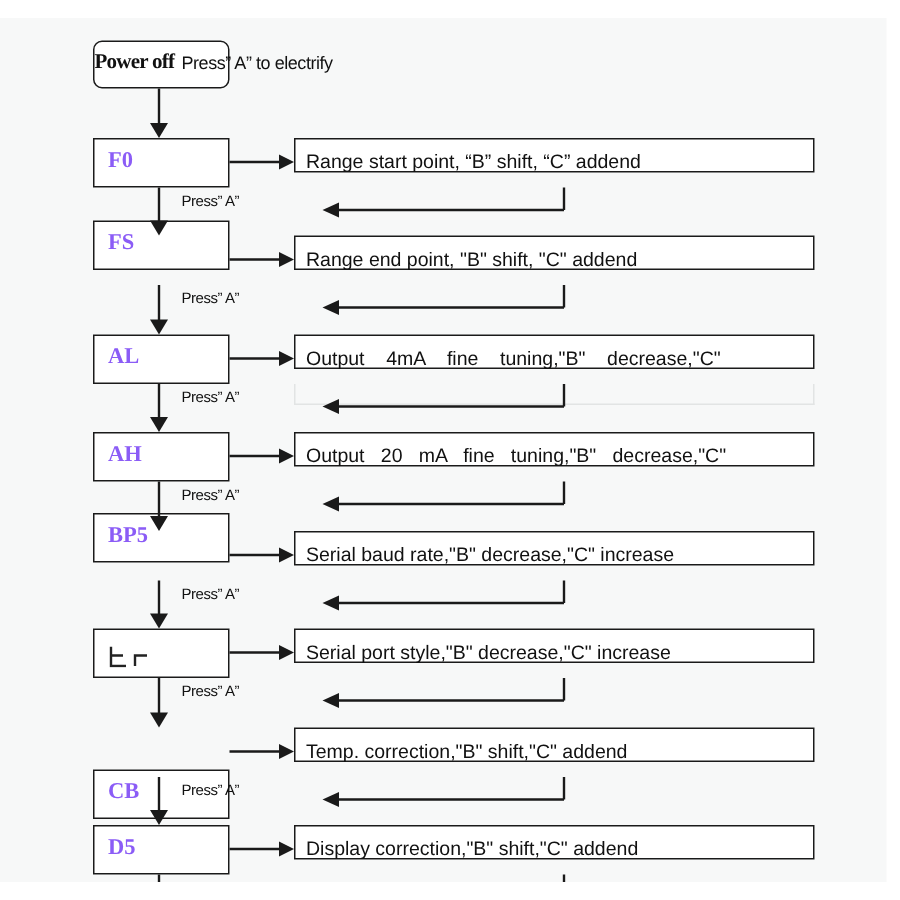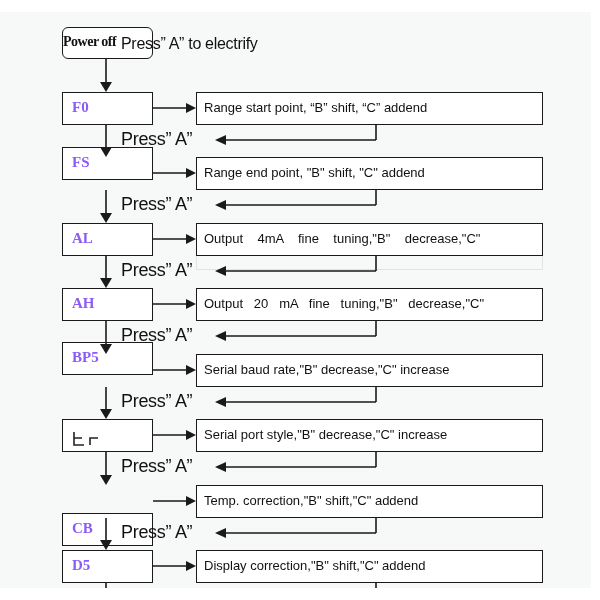--- a/index.html
+++ b/index.html
@@ -21,45 +21,45 @@
       font-family: "Liberation Serif", serif; font-weight: bold;
       font-size: 15px; color: #8b5cf6; padding: 6px 0 0 9px;
     }
     .start {
       left: 62px; top: 27px; width: 91px; height: 32px; border-radius: 6px;
       font-family: "Liberation Serif", serif; font-weight: bold;
       font-size: 14px; letter-spacing: -0.5px; color: #111;
       text-align: left; padding-top: 6px;
     }
     .desc {
-      left: 196px; width: 347px; height: 33px;
+      left: 196px; width: 347px; height: 23px;
       font-size: 13px; color: #111; padding: 7px 0 0 7px;
       white-space: pre;
     }
     .label {
-      position: absolute; left: 121px; font-size: 18px; color: #111;
+      position: absolute; left: 121px; font-size: 10px; color: #111;
       letter-spacing: -0.3px;
     }
     .ghost {
       position: absolute; left: 196px; width: 347px; height: 14px;
       border: 1px solid #e2e4e4; border-top: none; box-sizing: border-box;
     }
     svg.lines { position: absolute; left: 0; top: 0; width: 600px; height: 600px; pointer-events: none; }
     .seg7 { display: inline-block; vertical-align: middle; }
   </style>
 </head>
 <body>
 
 <div class="panel"></div>
 
 <div class="box start">
   <span>Power off</span>
 </div>
 
-<div class="label" style="top:35px;font-size:16px;text-align:center;">Press” A” to electrify</div>
+<div class="label" style="top:35px;font-size:12px;text-align:center;">Press” A” to electrify</div>
 
 <div id="rows">
     <div class="box state" style="top: 92px;"><span>F0</span></div>
     <div class="box desc" style="top: 92px;"><span>Range start point, “B” shift, “C” addend</span></div>
     <div class="label" style="top: 129px;">Press” A”</div>
     <div class="box state" style="top: 147px;"><span>FS</span></div>
     <div class="box desc" style="top: 157px;"><span>Range end point, "B" shift, "C" addend</span></div>
     <div class="label" style="top: 194px;">Press” A”</div>
     <div class="box state" style="top: 223px;"><span>AL</span></div>
     <div class="box desc" style="top: 223px;"><span>Output    4mA    fine    tuning,"B"    decrease,"C"</span></div>

